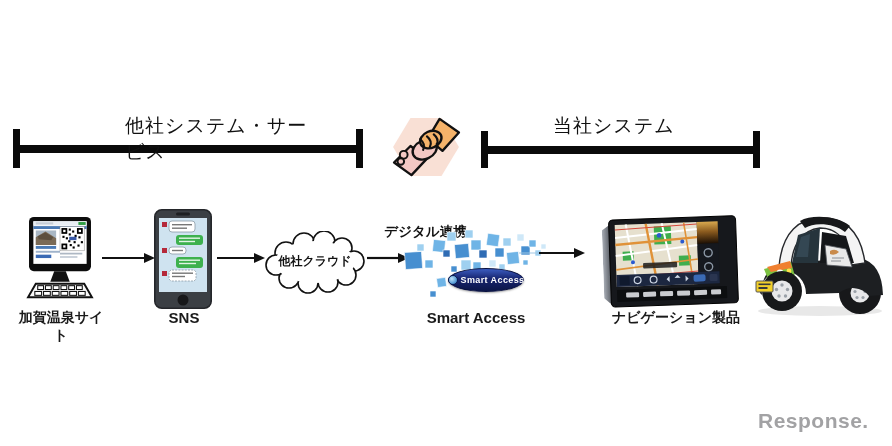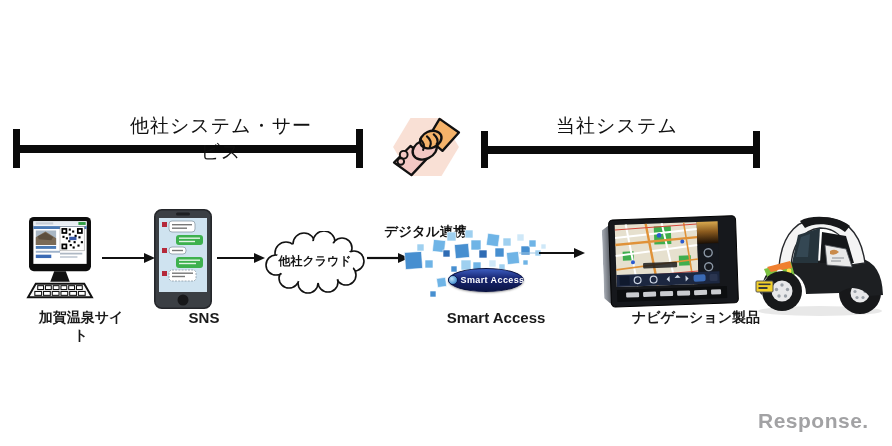--- a/index.html
+++ b/index.html
@@ -1,22 +1,22 @@
 <!DOCTYPE html>
 <html><head>
 <meta charset="utf-8">
 <style>
   html,body{margin:0;padding:0;}
   body{font-family:"Liberation Sans","DejaVu Sans",sans-serif;}
   #stage{position:relative;width:892px;height:446px;background:#ffffff;overflow:hidden;}
   .abs{position:absolute;}
   .band-bar{position:absolute;height:8px;background:#0a0a0a;}
   .band-cap{position:absolute;width:7px;background:#0a0a0a;}
-  .band-label{position:absolute;font-size:19px;font-weight:500;color:#111;text-align:center;letter-spacing:1px;}
-  .node-label{position:absolute;font-weight:700;color:#1a1a1a;font-size:14px;margin-left:20px;}
+  .band-label{position:absolute;font-size:19px;font-weight:500;color:#111;letter-spacing:1px;}
+  .node-label{position:absolute;font-weight:700;color:#1a1a1a;font-size:14px;}
   .latin-label{font-size:15px;}
   .handshake-label{position:absolute;font-size:13.5px;font-weight:700;color:#111;text-align:center;}
   .cloud-text{position:absolute;font-size:12px;font-weight:700;color:#111;text-align:center;line-height:1;}
   .sa-oval{position:absolute;left:448px;top:268px;width:74px;height:22px;border-radius:50%;
     background:linear-gradient(#3b5cc0 0%,#17246e 45%,#0c1648 100%);
     border:1px solid #0a1240;display:flex;align-items:center;justify-content:center;gap:3px;
     box-shadow:0 1px 2px rgba(0,0,0,.35);}
   .sa-oval .globe{width:8px;height:8px;border-radius:50%;flex:0 0 auto;
     background:radial-gradient(circle at 35% 35%,#bfe2f8,#5a9fd8 60%,#2d5fa8);border:1px solid #0a1a50;}
   .sa-oval .sa-text{color:#fff;font-size:9px;font-weight:600;letter-spacing:.4px;white-space:nowrap;}

